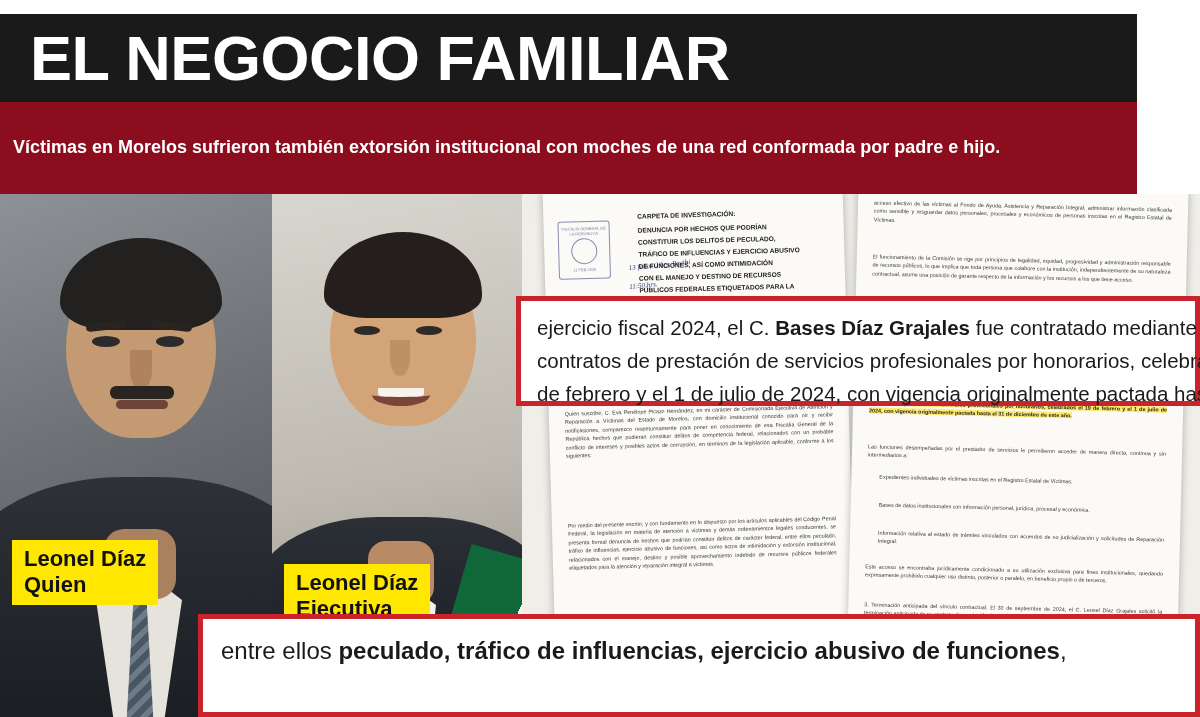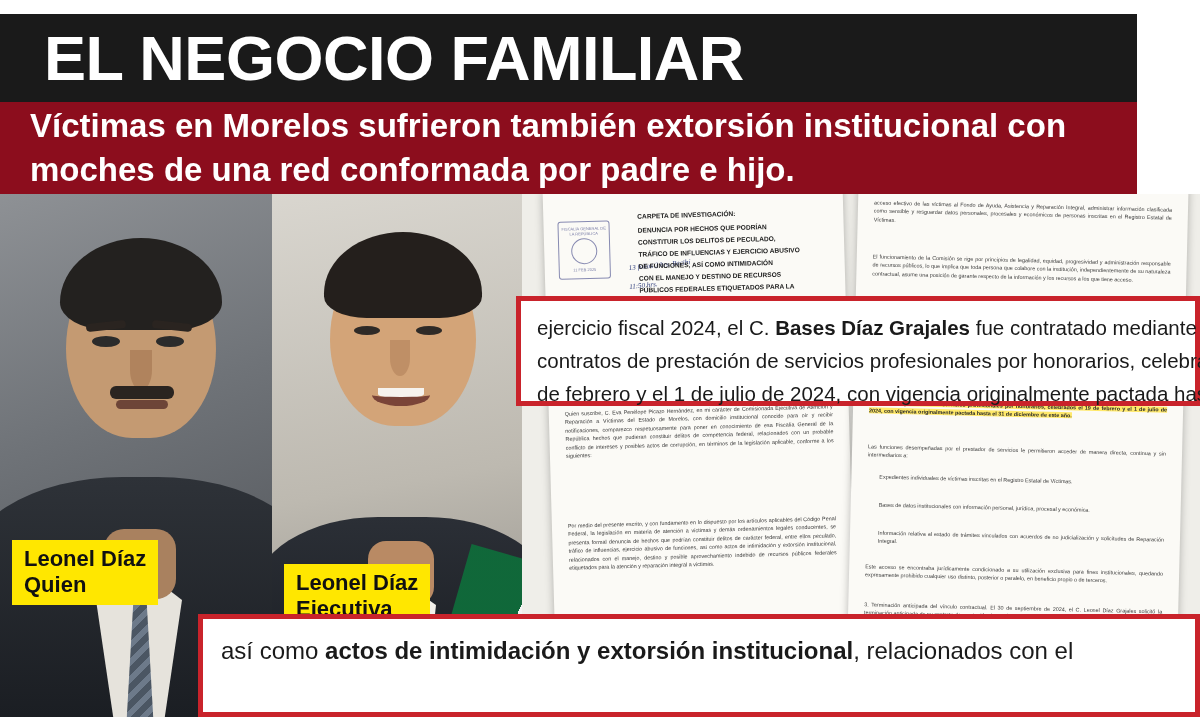--- a/index.html
+++ b/index.html
@@ -24,39 +24,39 @@
     width: 1137px; height: 88px;
     background: #1a1a1a;
     display: flex;
     align-items: center;
   }
   .headline-text {
     color: #ffffff;
     font-size: 63px;
     font-weight: bold;
     letter-spacing: -0.5px;
-    padding-left: 44px;
+    padding-left: 30px;
     line-height: 1;
     white-space: nowrap;
     font-family: "Liberation Sans", sans-serif;
   }
   .subhead-bar {
     position: absolute;
     left: 0; top: 102px;
     width: 1137px; height: 92px;
     background: #8c0d1d;
     display: flex;
     align-items: center;
   }
   .subhead-text {
     color: #ffffff;
-    font-size: 33px;
+    font-size: 18px;
     font-weight: bold;
     line-height: 1.32;
-    padding: 0 40px 0 30px;
+    padding: 0 40px 0 13px;
     font-family: "Liberation Sans", sans-serif;
   }
 
   
   .photos {
     position: absolute;
     left: 0; top: 194px;
     width: 1200px; height: 523px;
   }
   .photo {
@@ -406,17 +406,17 @@
   <div class="callout callout-top">
     <div class="callout-line">
       <span>ejercicio fiscal 2024, el C. </span><span class="b">Bases Díaz Grajales</span><span> fue contratado mediante dos</span>
     </div>
     <div class="callout-line">contratos de prestación de servicios profesionales por honorarios, celebrados el 19</div>
     <div class="callout-line">de febrero y el 1 de julio de 2024, con vigencia originalmente pactada hasta el 31</div>
   </div>
 
   <div class="callout callout-bottom">
     <div class="callout-line">
-      <span>así como </span><span class="b">actos de intimidación y extorsión institucional</span><span>, relacionados con el</span>
+      <span>entre ellos </span><span class="b">peculado, tráfico de influencias, ejercicio abusivo de funciones</span><span>,</span>
     </div>
   </div>
 
 </div>
 
 </body></html>

